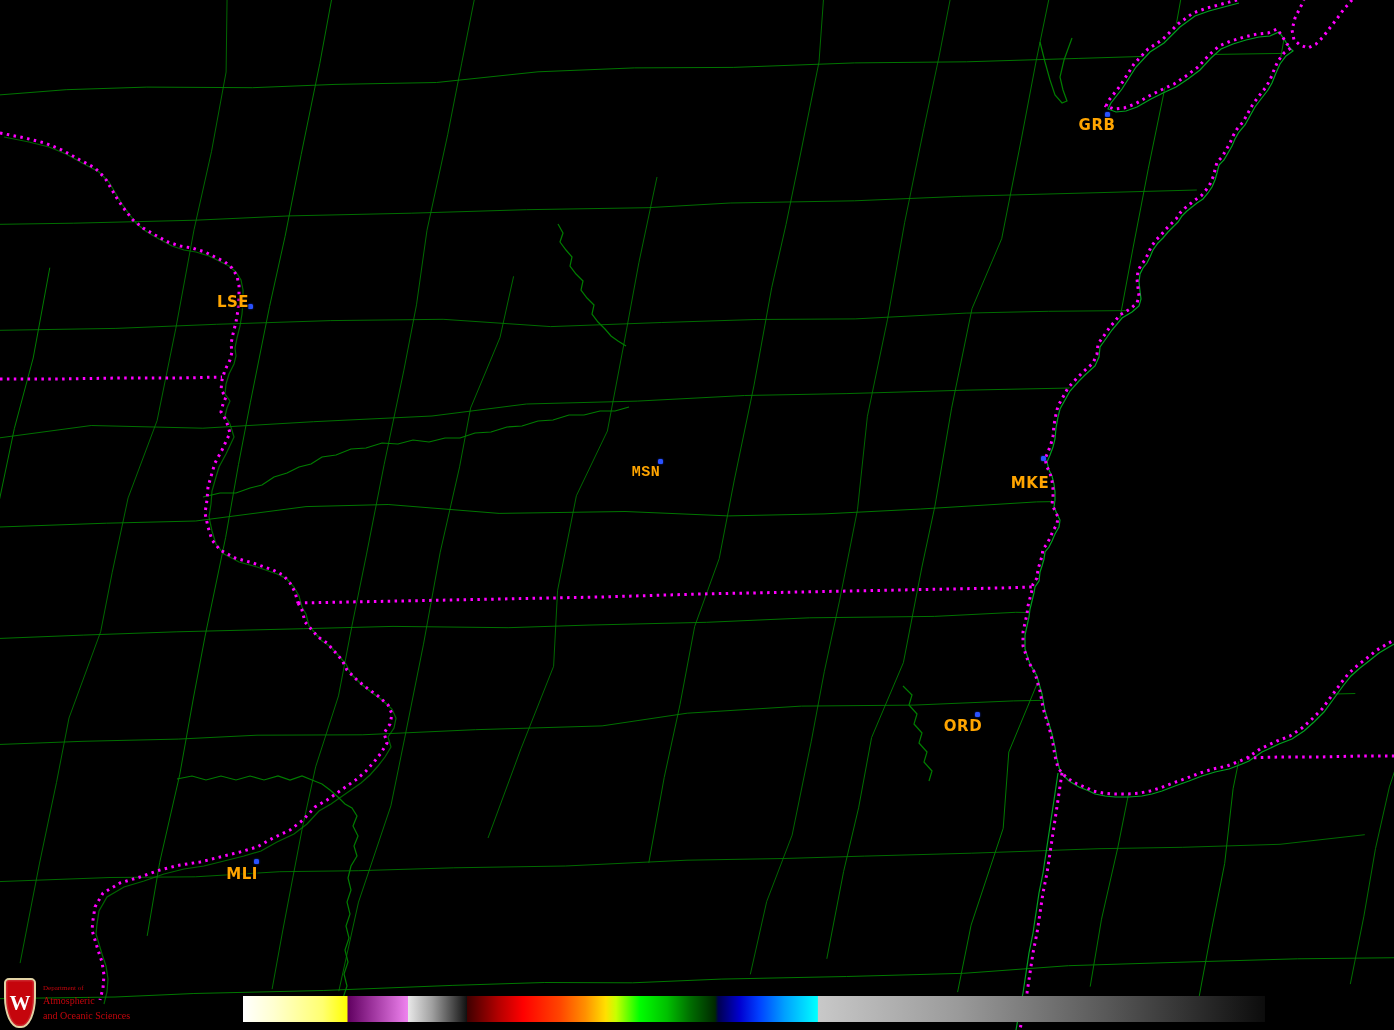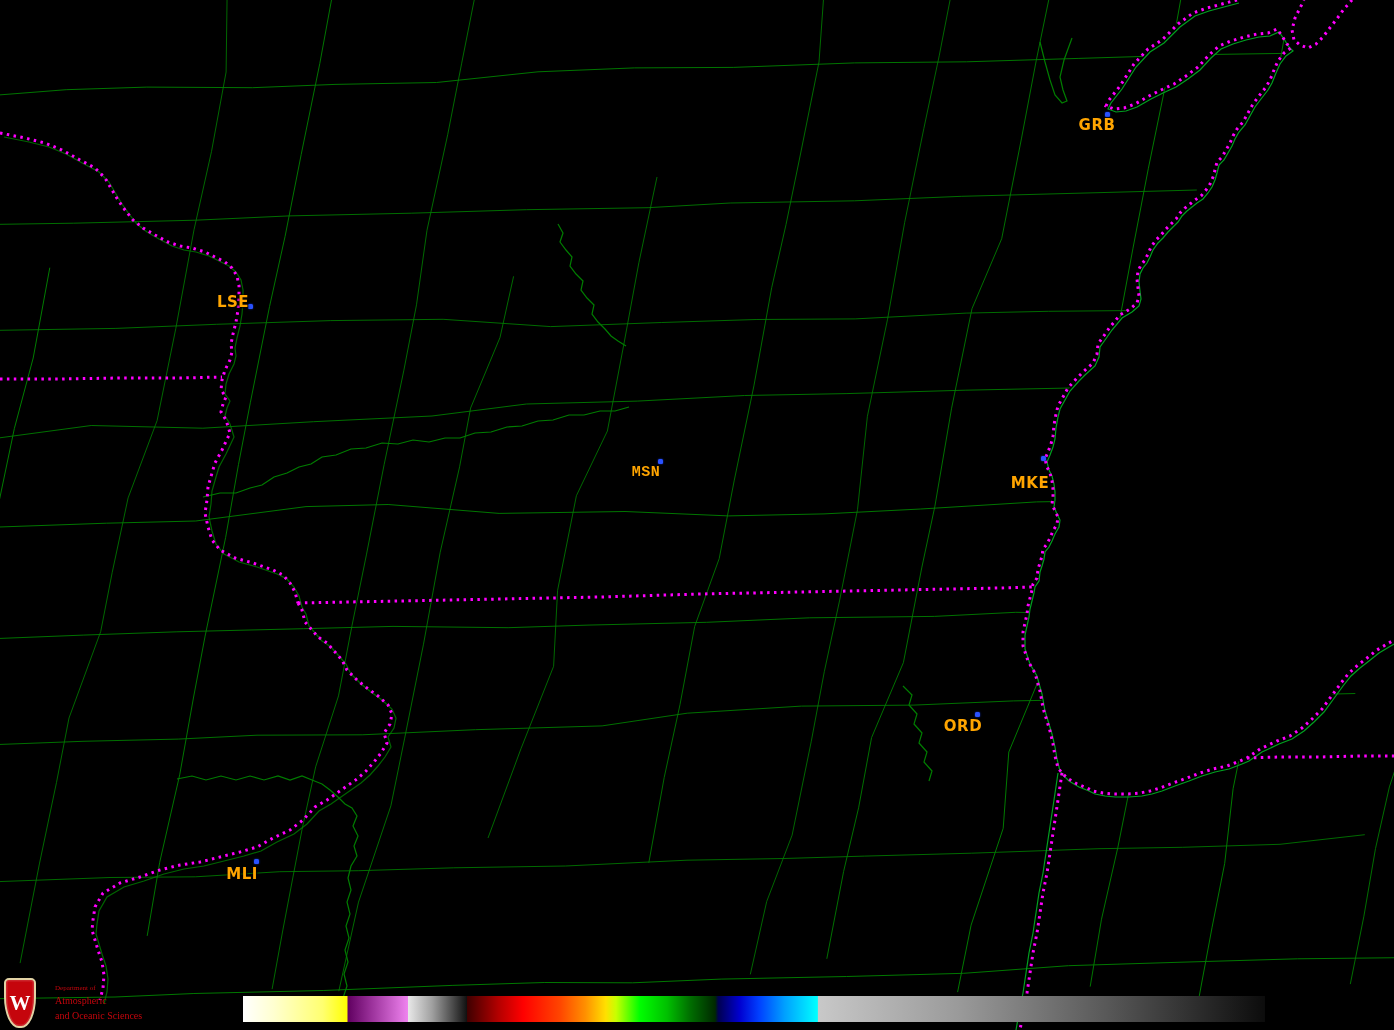--- a/index.html
+++ b/index.html
@@ -22,21 +22,21 @@
                  color:var(--station-c,#ffa500);font-size:15px;font-weight:bold;
                  letter-spacing:.5px;text-shadow:1px 1px 2px #000,0 0 3px #000;}
   #colorbar{position:absolute;}
   #logo{position:absolute;left:4px;top:978px;display:flex;align-items:center;}
   #crest{width:28px;height:46px;background:var(--logo-red,#c5050c);
          border:2px solid #e2d3a5;border-radius:5px 5px 46% 46%/5px 5px 62% 62%;
          display:flex;align-items:center;justify-content:center;
          box-shadow:inset 0 0 0 1.5px #fff2;}
   #crest span{color:#fff;font-family:"Liberation Serif",serif;font-weight:bold;
               font-size:21px;line-height:1;}
-  #logo-text{margin-left:19px;color:var(--logo-red,#c5050c);
+  #logo-text{margin-left:7px;color:var(--logo-red,#c5050c);
              font-family:"Liberation Serif",serif;}
   #logo-dept{font-size:7px;margin-bottom:1px;}
   .logo-line{font-size:10px;line-height:15px;}
 </style>
 </head>
 <body>
 
 <div id="map-root">
 
   <svg width="1394" height="1030" viewBox="0 0 1394 1030">

